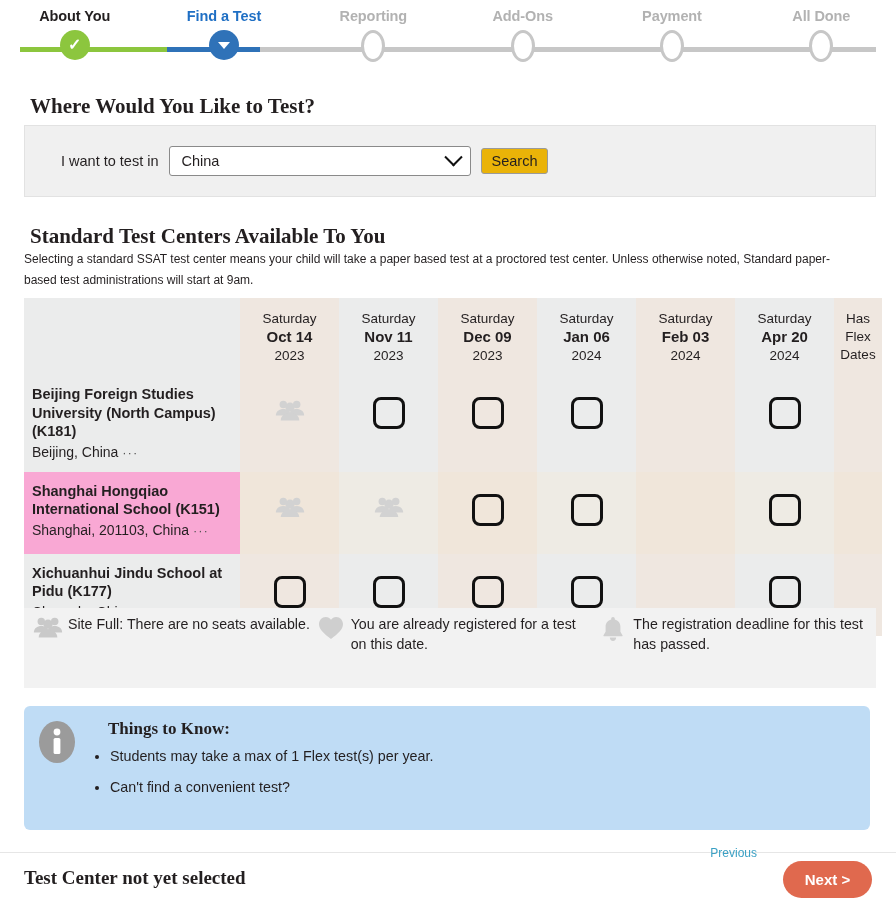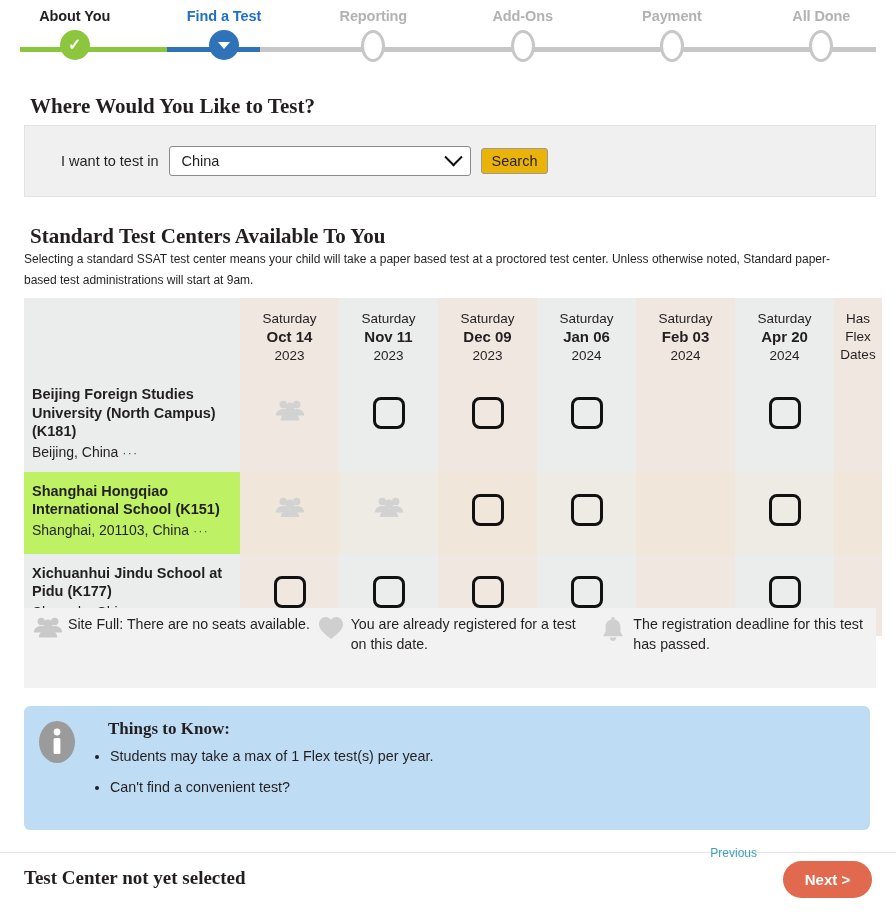--- a/index.html
+++ b/index.html
@@ -72,21 +72,21 @@
   table.tc { border-collapse:collapse; width:852px; table-layout:fixed; }
   table.tc td, table.tc th { padding:0; vertical-align:top; }
   col.cname { width:216px; }
   col.cdate { width:99px; }
   col.cflex { width:48px; }
 
   .colA { background:#efe7e0; }   
   .colB { background:#ebecec; }   
   .rowTint .colA { background:#f0e6da; }
   .rowTint .colB { background:#eeebe4; }
-  .rowTint .nameCell { background:#bef264; }
+  .rowTint .nameCell { background:#f9a8d4; }
   .nameCell { background:#ebecec; padding:10px 12px 10px 8px !important; }
 
   th.dh { text-align:center; padding:12px 4px 10px !important; }
   .dh .dow  { font-size:13.5px; font-weight:normal; color:#231f20; line-height:17px; }
   .dh .dmd  { font-size:15px; font-weight:bold; color:#231f20; line-height:20px; }
   .dh .dyr  { font-size:13.5px; font-weight:normal; color:#231f20; line-height:18px; }
   .dh.flex  { font-size:13.5px; font-weight:normal; line-height:18px; }
 
   .ctrName { font-size:14.5px; font-weight:bold; line-height:18.5px; color:#231f20; }
   .ctrLoc  { font-size:14px; font-weight:normal; line-height:19px; color:#231f20; margin-top:2px; }

